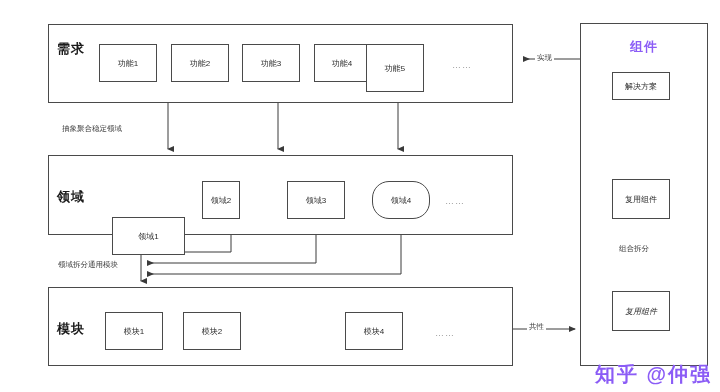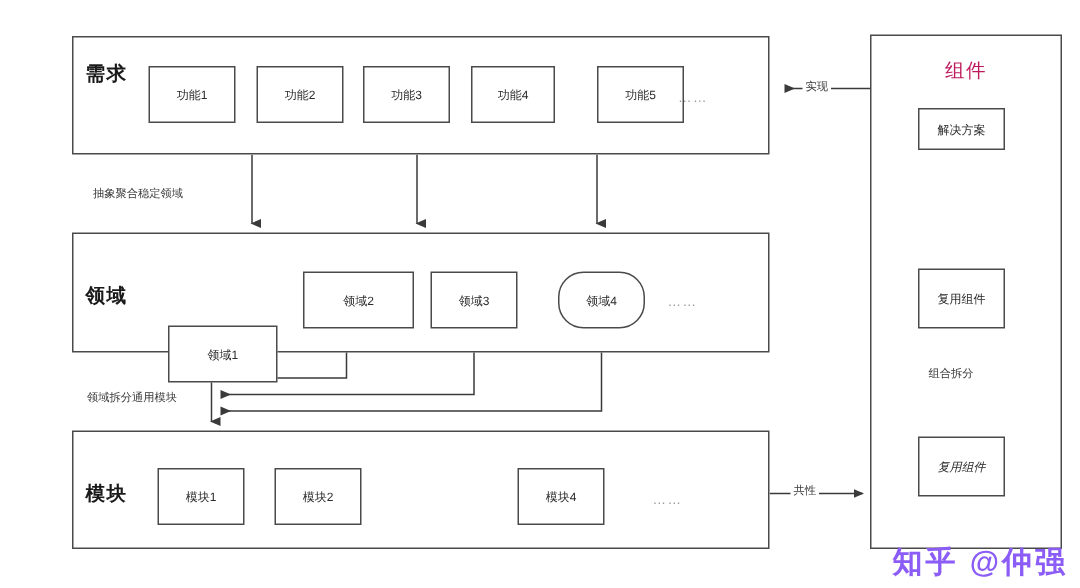--- a/index.html
+++ b/index.html
@@ -49,22 +49,22 @@
     position:absolute;
     font-size:7.5px;
     color:#3a3a3a;
     white-space:nowrap;
     background:#ffffff;
     padding:0 2px;
   }
   .right-title{
     position:absolute;
     font-size:13px;
-    font-weight:normal;
-    color:#be185d;
+    font-weight:bold;
+    color:#8b5cf6;
     letter-spacing:1px;
     white-space:nowrap;
     text-align:center;
   }
   .watermark{
     position:absolute;
     right:8px;
     bottom:4px;
     font-size:20px;
     font-weight:bold;
@@ -122,28 +122,28 @@
     </g>
   </svg>
 
   <div class="panel" style="left:48px;top:24px;width:465px;height:79px;"></div>
   <div class="panel-label" style="left:57px;top:40px;text-align:right;">需求</div>
 
   <div class="rbox" style="left:99px;top:44px;width:58px;height:38px;">功能1</div>
   <div class="rbox" style="left:171px;top:44px;width:58px;height:38px;">功能2</div>
   <div class="rbox" style="left:242px;top:44px;width:58px;height:38px;text-align:right;">功能3</div>
   <div class="rbox" style="left:314px;top:44px;width:56px;height:38px;">功能4</div>
-  <div class="rbox" style="left:398px;top:44px;width:58px;height:38px;">功能5</div>
+  <div class="rbox" style="left:366px;top:44px;width:58px;height:48px;font-family:Liberation Mono, monospace;">功能5</div>
   <div class="ellipsis" style="left:452px;top:60px;">……</div>
 
   <div class="panel" style="left:48px;top:155px;width:465px;height:80px;"></div>
   <div class="panel-label" style="left:57px;top:188px;">领域</div>
 
   <div class="rbox" style="left:112px;top:181px;width:73px;height:38px;margin-top:36px;">领域1</div>
-  <div class="rbox" style="left:202px;top:181px;width:74px;height:38px;">领域2</div>
+  <div class="rbox" style="left:202px;top:181px;width:38px;height:38px;">领域2</div>
   <div class="rbox" style="left:287px;top:181px;width:58px;height:38px;">领域3</div>
   <div class="rbox" style="left:372px;top:181px;width:58px;height:38px;border-radius:17px;">领域4</div>
   <div class="ellipsis" style="left:445px;top:196px;">……</div>
 
   <div class="panel" style="left:48px;top:287px;width:465px;height:79px;"></div>
   <div class="panel-label" style="left:57px;top:320px;">模块</div>
 
   <div class="rbox" style="left:105px;top:312px;width:58px;height:38px;">模块1</div>
   <div class="rbox" style="left:183px;top:312px;width:58px;height:38px;">模块2</div>
   <div class="rbox" style="left:345px;top:312px;width:58px;height:38px;">模块4</div>

